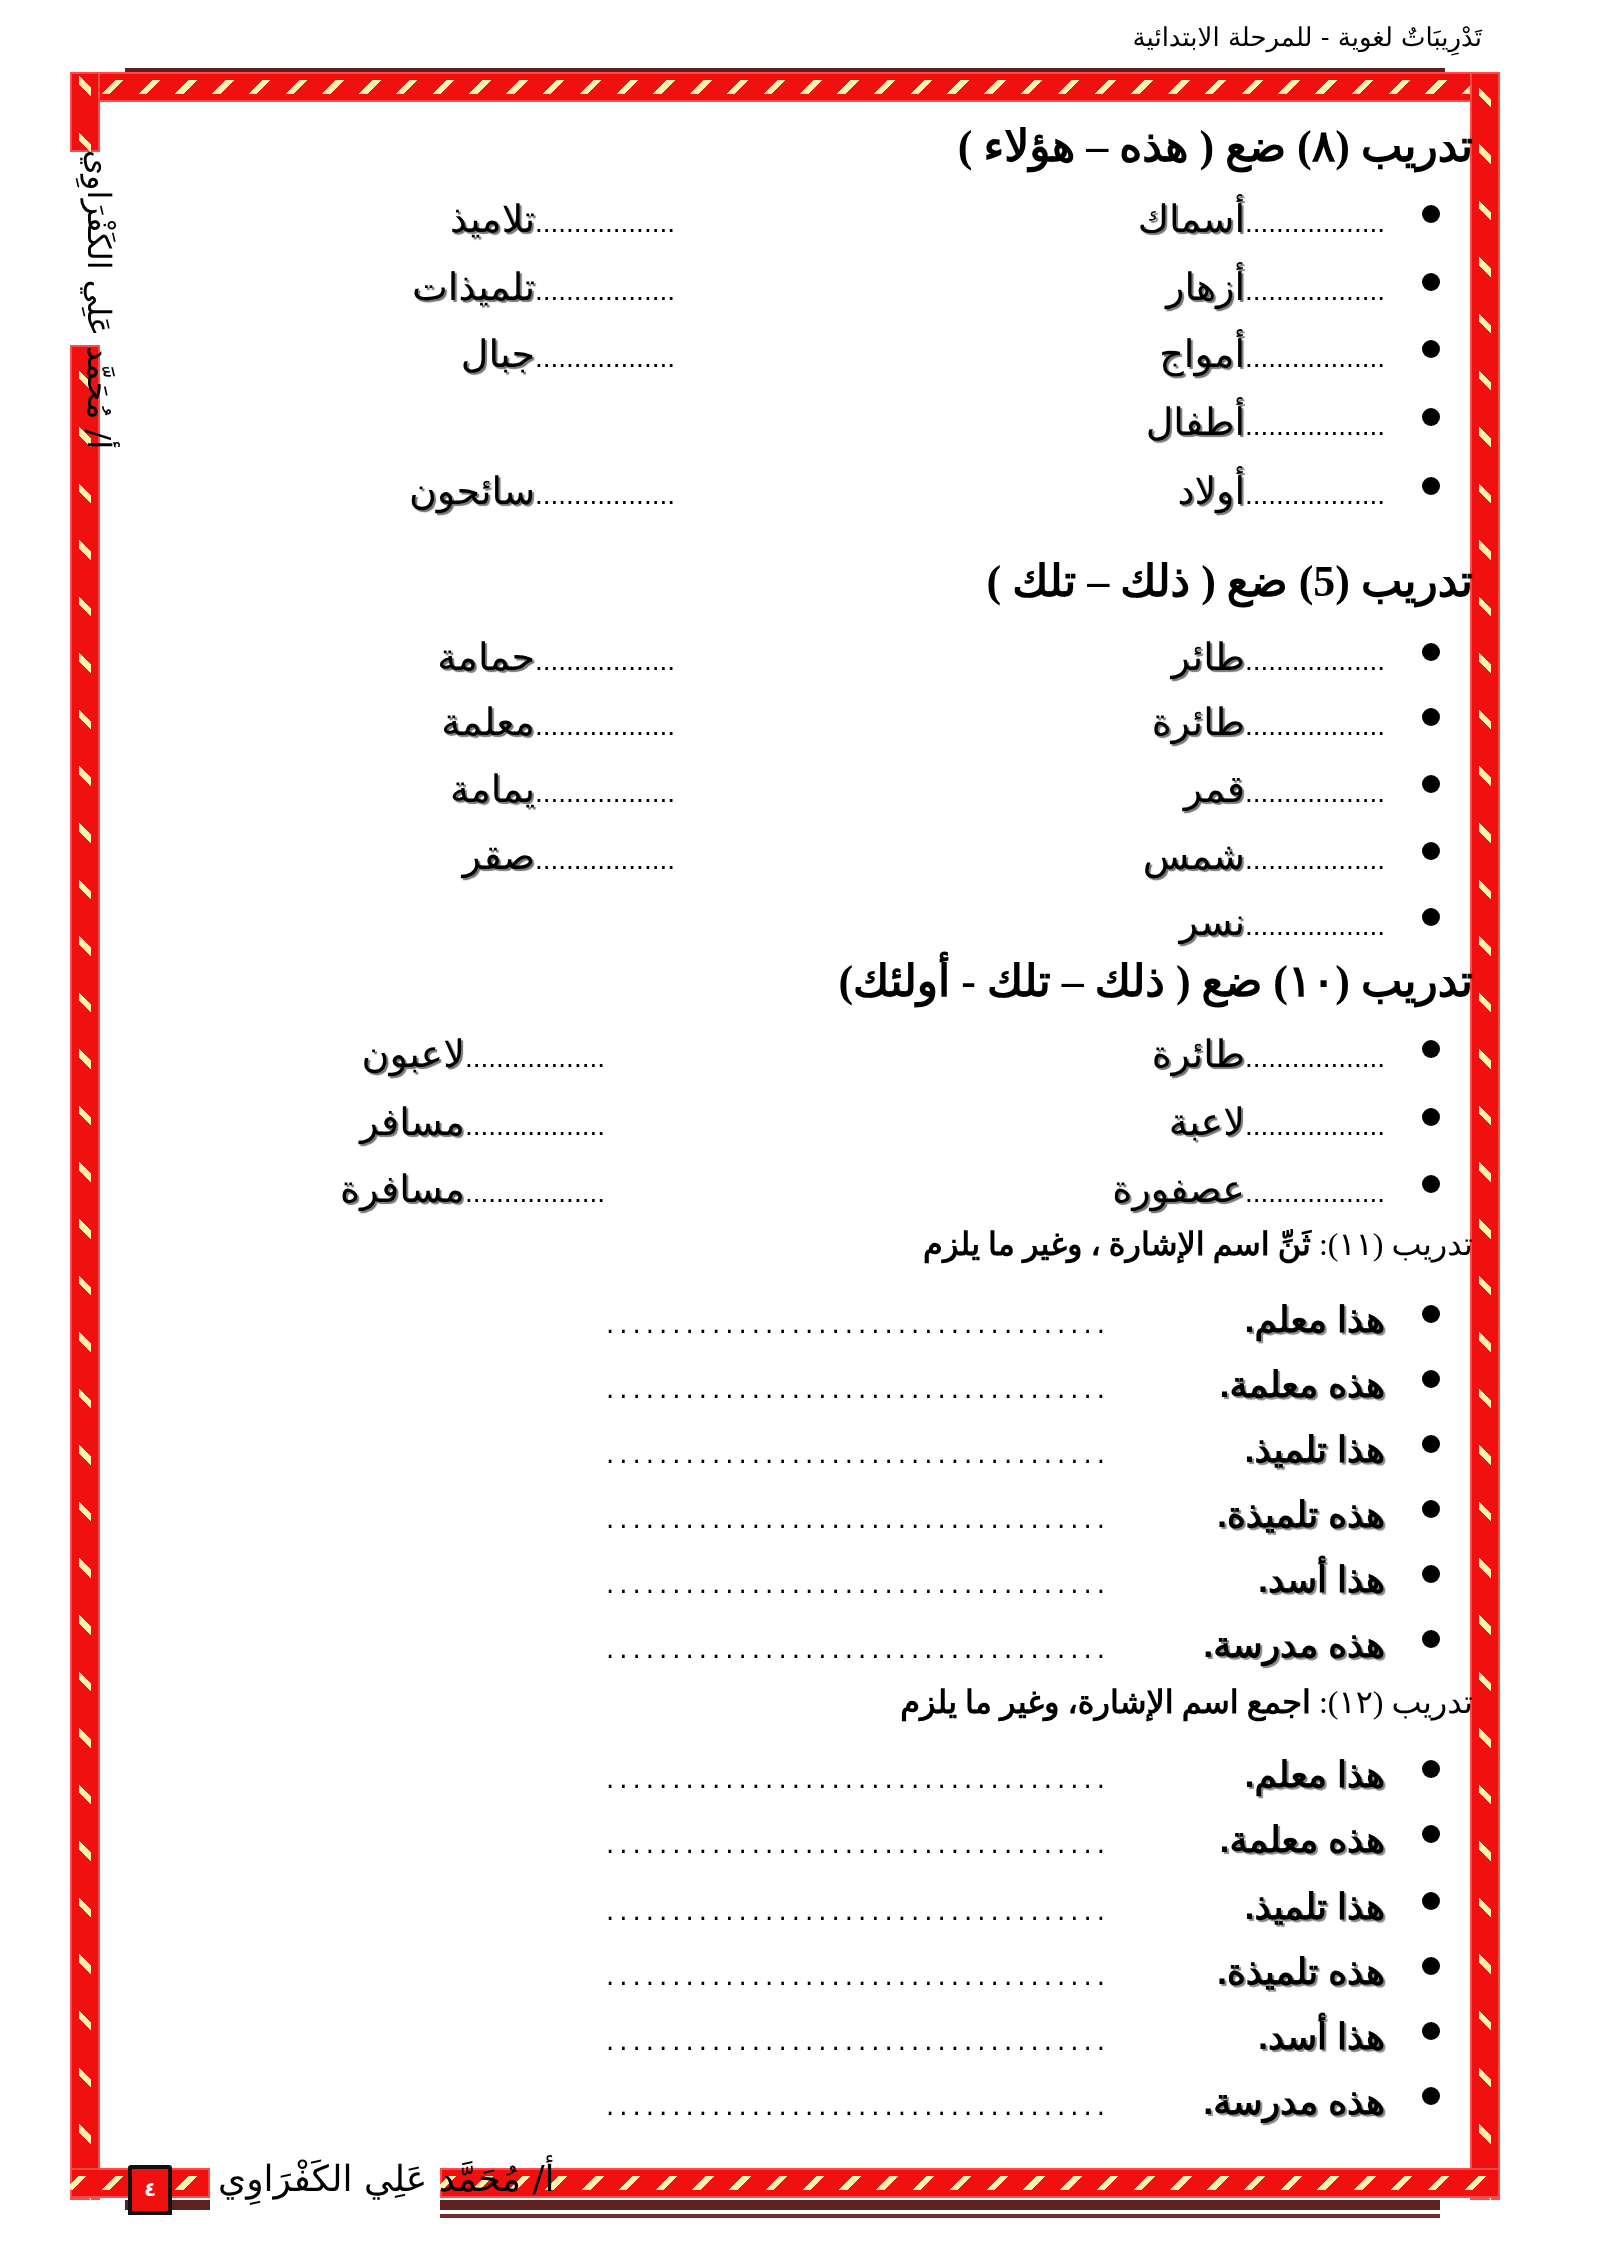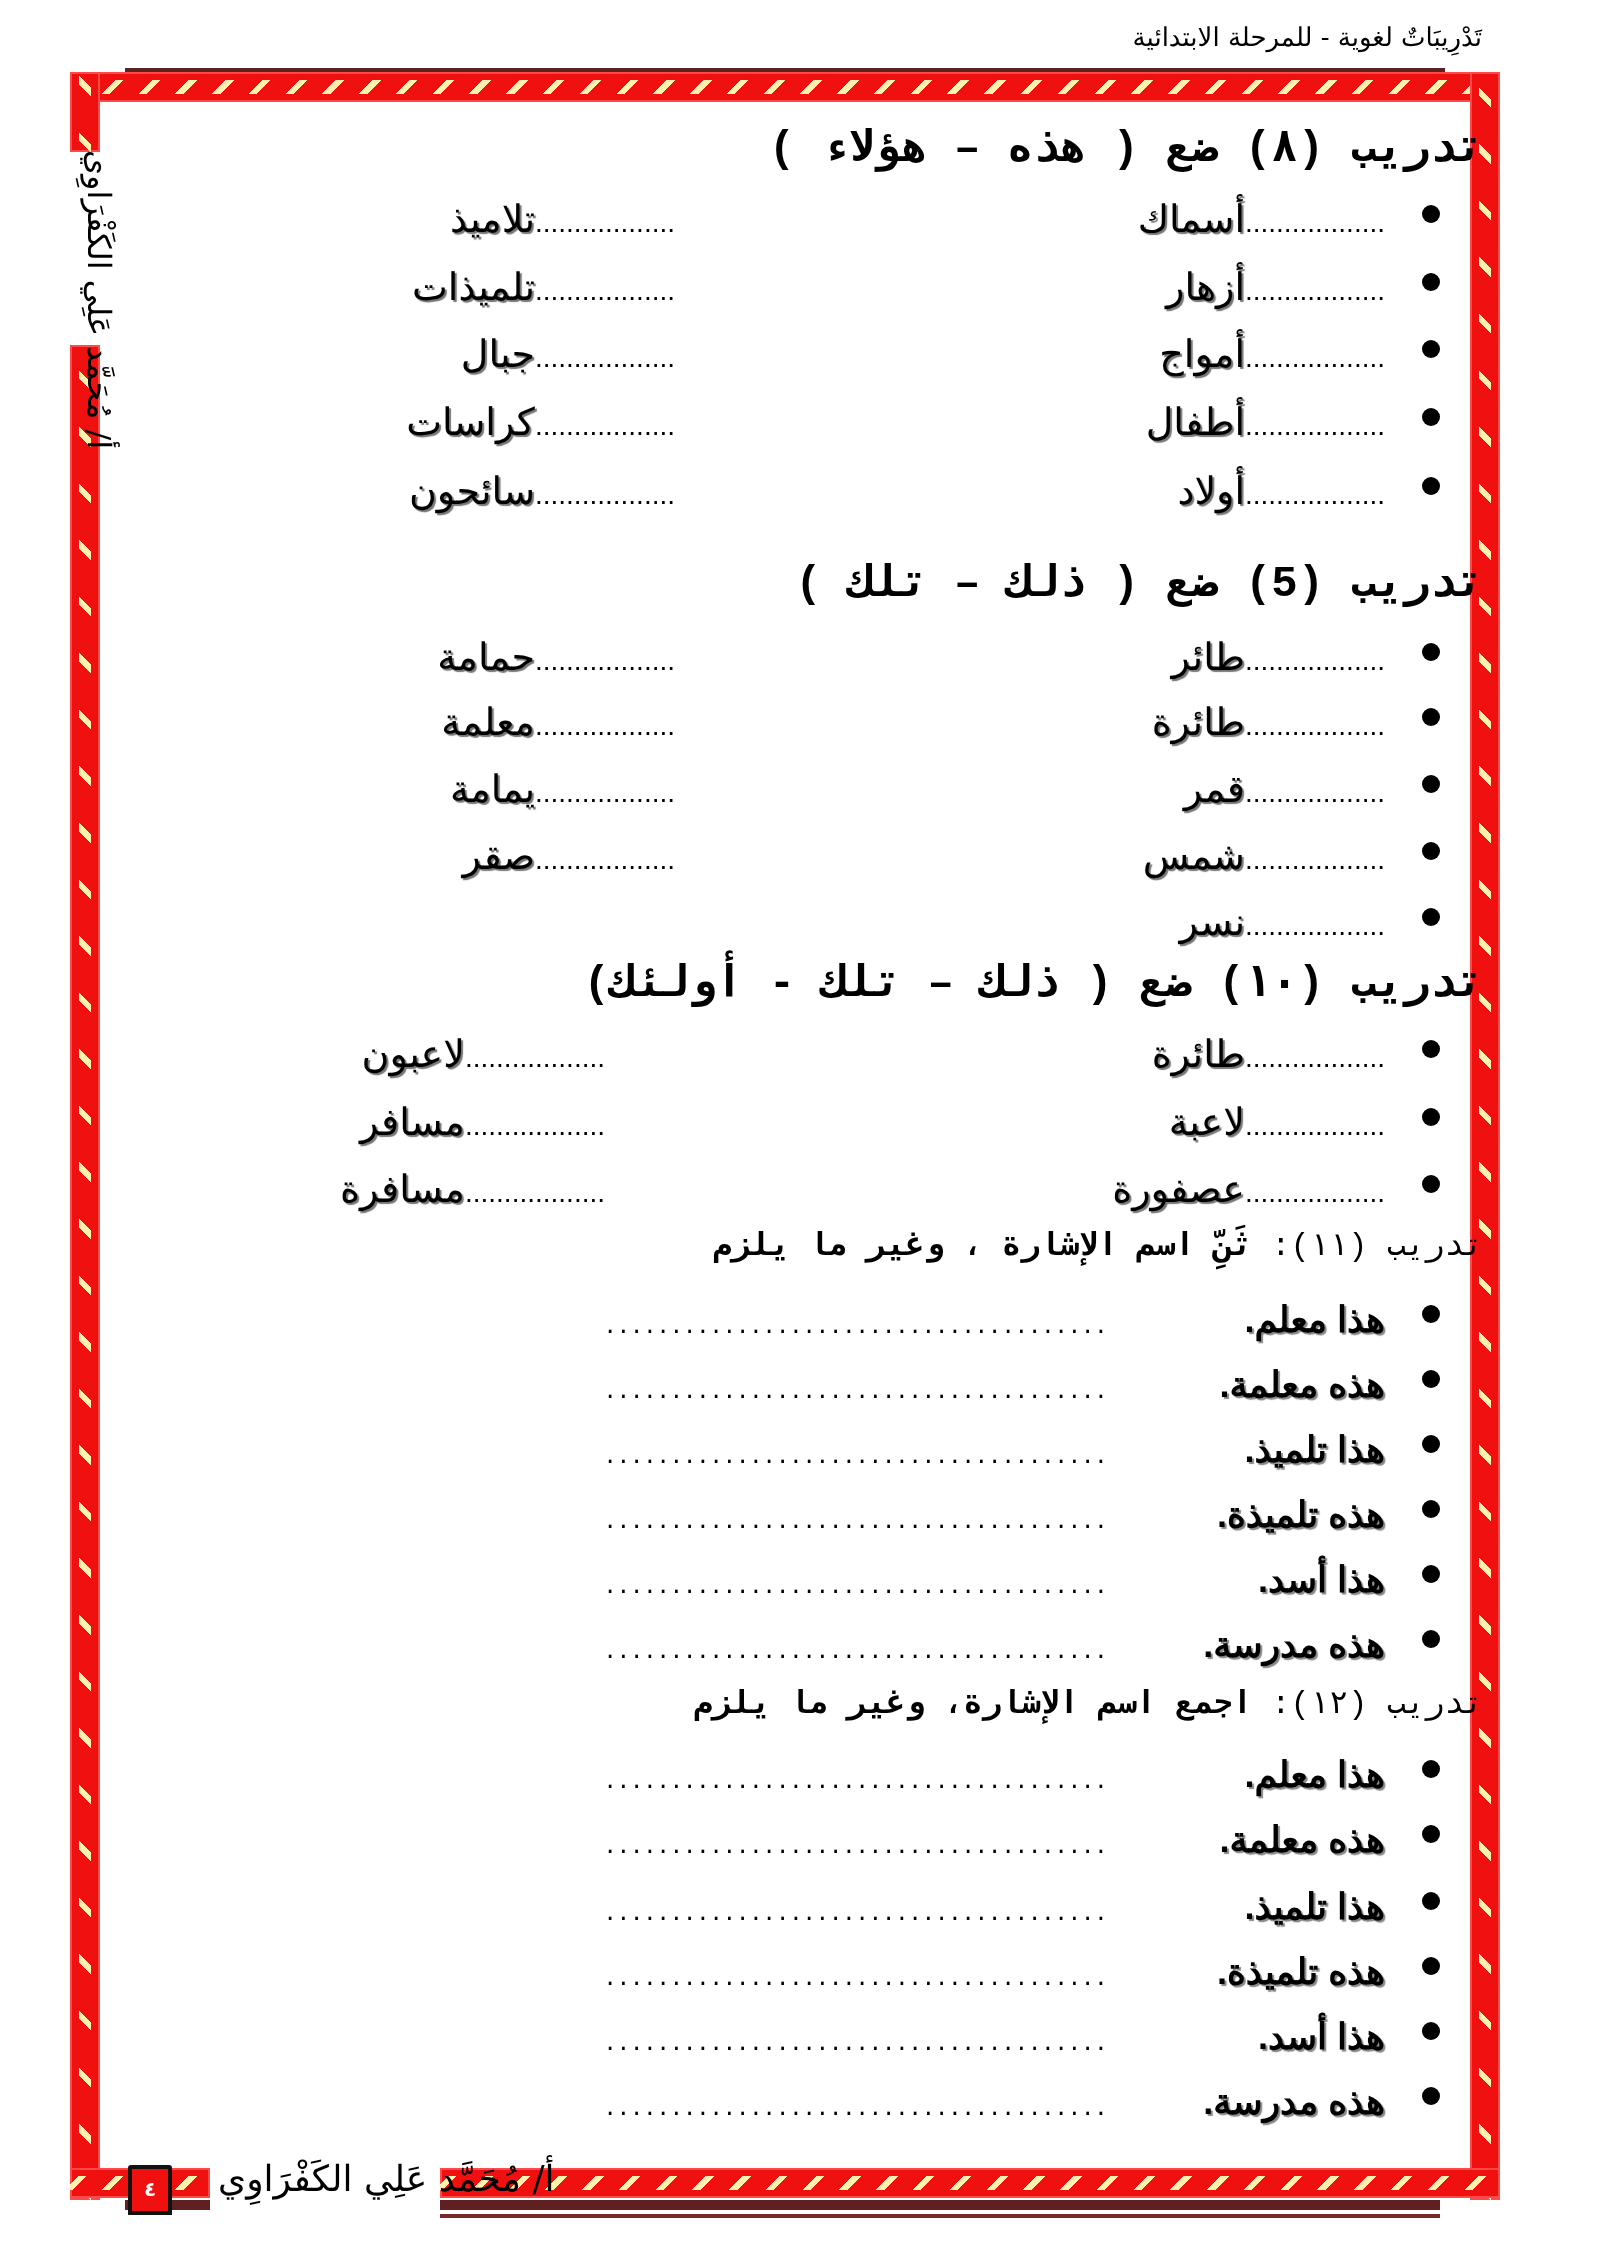--- a/index.html
+++ b/index.html
@@ -15,21 +15,21 @@
   .wave-v{position:absolute;top:0;left:9px;height:100%;width:12px;
     background:repeating-linear-gradient(45deg,transparent 0 8px,#fff2b0 8px 14px,transparent 14px 40px);}
   .dark-bar{position:absolute;background:#5e2020;height:14px;}
   .dark-line{position:absolute;background:#7a2a2a;height:4px;}
   .side-sig{position:absolute;left:48px;top:150px;width:80px;height:200px;}
   .side-sig span{display:block;transform:rotate(90deg);transform-origin:left top;position:absolute;left:70px;top:0;white-space:nowrap;font-size:32px;font-family:"DejaVu Serif",serif;direction:rtl;}
   .page-num{position:absolute;left:128px;top:2165px;width:36px;height:42px;background:#f01010;border:4px solid #111;border-radius:3px 3px 0 0;color:#fff;font-size:20px;font-weight:bold;text-align:center;line-height:40px;}
   .foot-sig{position:absolute;left:218px;top:2158px;font-size:36px;font-family:"DejaVu Serif",serif;direction:rtl;white-space:nowrap;}
   
   .content{position:absolute;left:100px;right:115px;top:0;direction:rtl;}
-  .ex-title{position:absolute;right:2px;font-weight:bold;font-size:44px;white-space:nowrap;font-family:Liberation Mono, monospace;}
+  .ex-title{position:absolute;right:12px;font-weight:bold;font-size:44px;white-space:nowrap;font-family:Liberation Serif, serif;}
   .ex-title.mixed{font-size:32px;}
   .ex-title .plain{font-weight:normal;}
   .row{position:absolute;right:0;left:0;height:50px;}
   .bullet{position:absolute;right:45px;top:10px;width:18px;height:18px;border-radius:50%;background:#000;}
   .cell{position:absolute;white-space:nowrap;font-size:38px;font-family:"Liberation Sans",sans-serif;line-height:48px;}
   .dots{letter-spacing:5px;font-size:28px;}
   .word{text-shadow:2px 2px 1px #777;}
   .c1{right:100px;}
   .c2{right:810px;}
   .c2b{right:880px;}
@@ -86,21 +86,20 @@
       <span class="cell c2"><span class="dots">..................</span><span class="word">تلميذات</span></span>
     </div>
   <div class="row" style="top:330px;">
       <span class="bullet"></span>
       <span class="cell c1"><span class="dots">..................</span><span class="word">أمواج</span></span>
       <span class="cell c2"><span class="dots">..................</span><span class="word">جبال</span></span>
     </div>
   <div class="row" style="top:398px;">
       <span class="bullet"></span>
       <span class="cell c1"><span class="dots">..................</span><span class="word">أطفال</span></span>
-      <span class="cell c2"><span class="dots">..................</span><span class="word">كراسات</span></span>
     </div>
   <div class="row" style="top:467px;">
       <span class="bullet"></span>
       <span class="cell c1"><span class="dots">..................</span><span class="word">أولاد</span></span>
       <span class="cell c2"><span class="dots">..................</span><span class="word">سائحون</span></span>
     </div>
 
   <div class="ex-title" style="top:555px;">تدريب (5) ضع ( ذلك – تلك )</div>
   <div class="row" style="top:633px;">
       <span class="bullet"></span>

